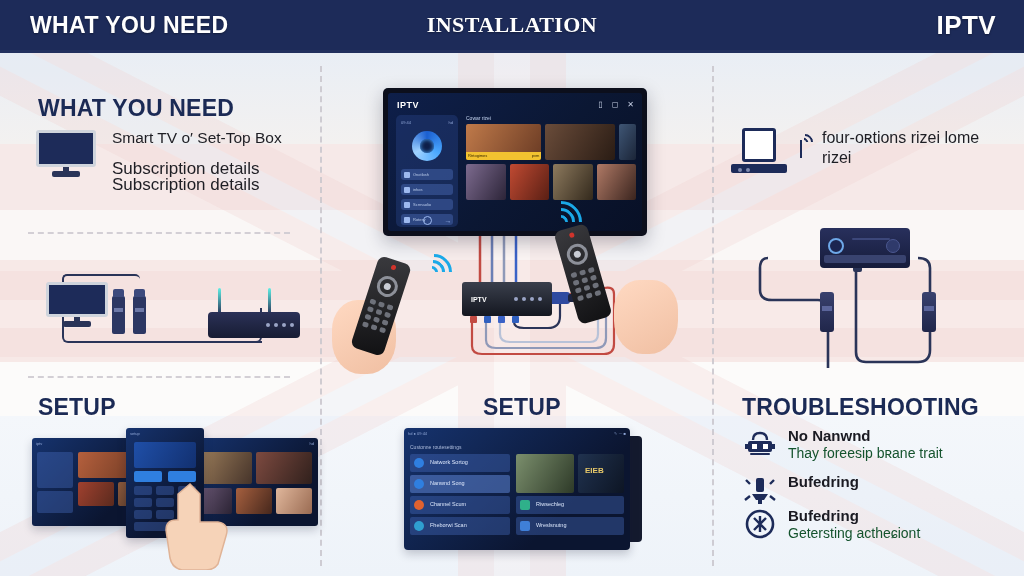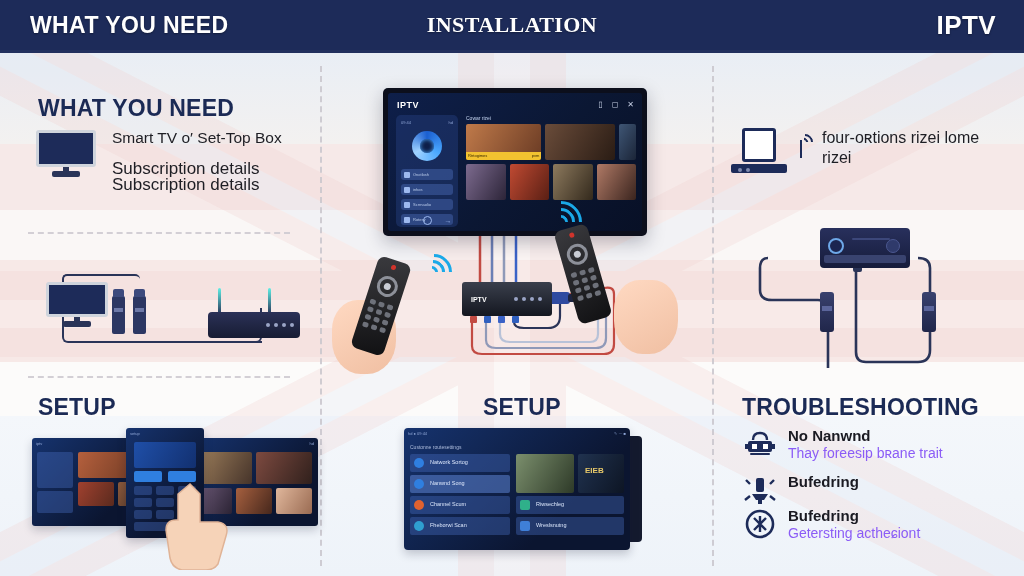--- a/index.html
+++ b/index.html
@@ -200,21 +200,21 @@
   .lap .lid { width:34px; height:34px; border:3px solid #1d2b59; border-radius:3px; background:#fff;}
   .lap .bot { width:56px; height:9px; background:#1d2b59; border-radius:2px; margin-top:2px; margin-left:-11px;}
   .rt-ant { position:absolute; width:2px; height:18px; background:#1d2b59; }
   .sig { position:absolute; border:2px solid #1d2b59; border-radius:50%;
          border-color:#1d2b59 transparent transparent transparent; }
 
   
   .ts-item { position:absolute; display:flex; gap:12px; align-items:flex-start; z-index:20; }
   .ts-ico { width:32px; height:32px; flex:0 0 32px; position:relative; color:#1d2b59; }
   .ts-title { font-size:15px; font-weight:bold; color:#1a1a22; line-height:1.12; }
-  .ts-sub { font-size:14px; color:#8b5cf6; line-height:1.15; }
+  .ts-sub { font-size:14px; color:#14532d; line-height:1.15; }
 </style>
 </head>
 <body>
 
 <div id="root">
 
   <div class="bg">
     <div class="bg-band band-a"></div>
     <div class="bg-band band-b"></div>
     <div class="bg-band band-c"></div>

